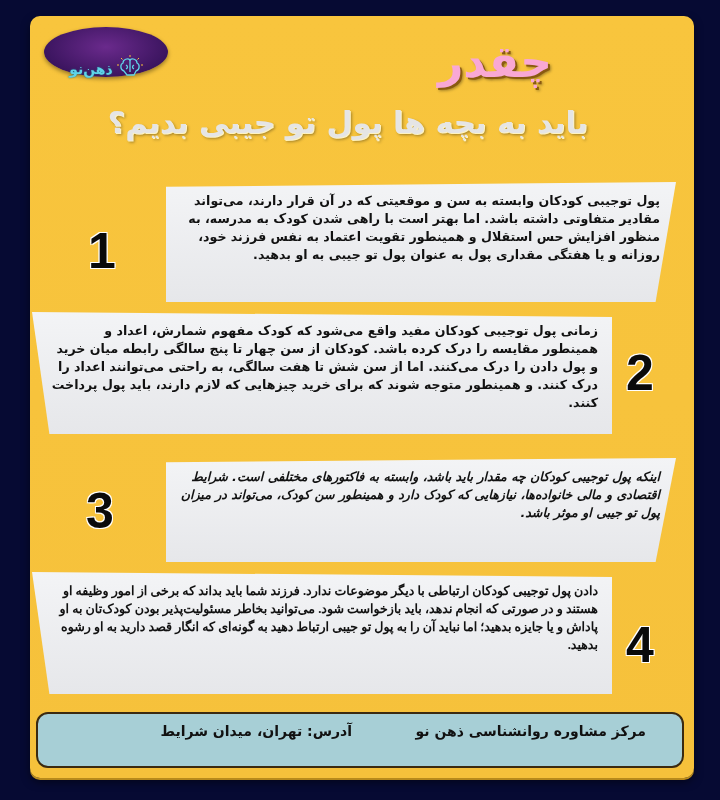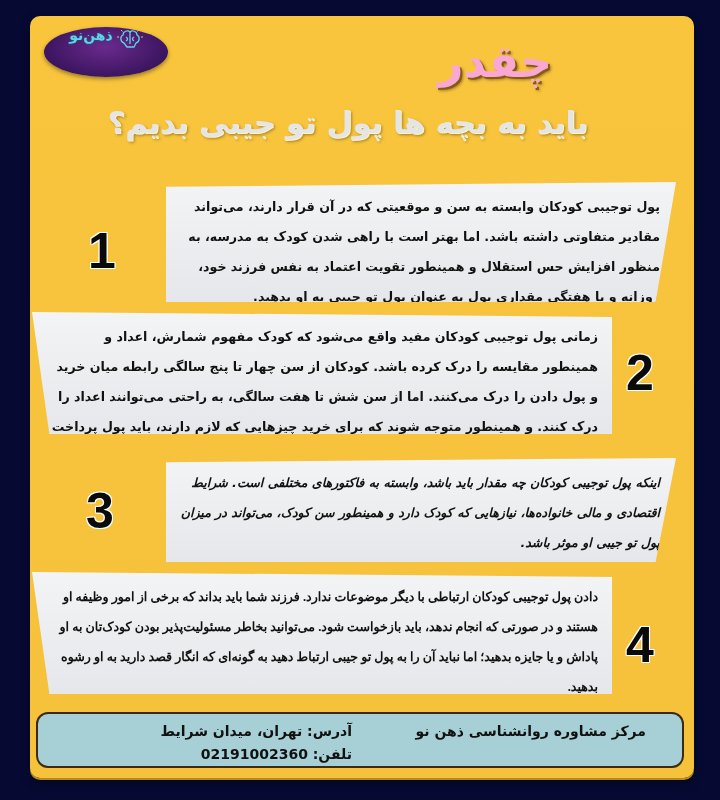--- a/index.html
+++ b/index.html
@@ -13,21 +13,21 @@
     position:absolute; left:30px; top:16px; width:664px; height:762px;
     background:linear-gradient(180deg,#f8c53d 0%,#f6c13b 100%);
     border-radius:10px;
     box-shadow: 0 2px 0 #b88a1c, 0 4px 8px rgba(0,0,0,0.5);
   }
   .logo {
     position:absolute; left:44px; top:27px; width:124px; height:50px;
     border-radius:50%;
     background:radial-gradient(ellipse at 50% 40%, #6a2a8c 0%, #3c1560 70%, #2a0f45 100%);
     box-shadow:0 2px 4px rgba(0,0,0,0.4);
-    display:flex; align-items:flex-start; justify-content:center; gap:4px;
+    display:flex; align-items:flex-end; justify-content:center; gap:4px;
     direction:rtl;
   }
   .logo-text {
     color:#5fd3e8; font-weight:bold; font-size:14px;
     text-shadow:0 0 2px #1a6f80;
   }
   .logo-brain { width:26px; height:22px; }
   .title-red {
     position:absolute; right:168px; top:40px;
     color:#f9a8d4; font-weight:bold; font-size:44px; direction:rtl;
@@ -37,21 +37,21 @@
   .title-sub {
     position:absolute; right:132px; top:106px;
     color:#e5e5e5; font-weight:bold; font-size:30px; direction:rtl;
     text-shadow:1px 1px 0 #fff3c0, 2px 2px 3px rgba(0,0,0,0.35);
     line-height:1.1; white-space:nowrap;
   }
   .box {
     position:absolute; background:linear-gradient(180deg,#f3f4f6 0%,#e6e7ea 100%);
     box-shadow:2px 4px 6px rgba(0,0,0,0.45);
     direction:rtl; color:#111; font-weight:bold; font-size:12.6px;
-    line-height:30px; box-sizing:border-box;
+    line-height:18px; box-sizing:border-box;
   }
   .box-r { left:166px; width:510px; clip-path:polygon(0 4%, 100% 0, 96% 100%, 0 100%); padding:10px 16px 10px 14px; }
   .box-l { left:32px; width:580px; clip-path:polygon(0 0, 100% 4%, 100% 100%, 3% 100%); padding:10px 14px 10px 16px; }
   .num {
     position:absolute; font-weight:bold; font-size:50px; color:#0a0a0a;
     text-shadow:-1px -1px 0 #fff, 1px -1px 0 #fff, -1px 1px 0 #fff, 1px 1px 0 #fff;
     line-height:1; font-family:"Liberation Sans", sans-serif;
   }
   .footer {
     position:absolute; left:36px; top:712px; width:648px; height:56px;
@@ -103,15 +103,14 @@
   <span>دادن پول توجیبی کودکان ارتباطی با دیگر موضوعات ندارد. فرزند شما باید بداند که برخی از امور وظیفه او هستند و در صورتی که انجام ندهد، باید بازخواست شود. می‌توانید بخاطر مسئولیت‌پذیر بودن کودک‌تان به او پاداش و یا جایزه بدهید؛ اما نباید آن را به پول تو جیبی ارتباط دهید به گونه‌ای که انگار قصد دارید به او رشوه بدهید.</span>
 </div>
 <div class="num" style="left:626px; top:620px;">4</div>
 
 <div class="footer">
   <div class="col c1">
     <div>مرکز مشاوره روانشناسی ذهن نو</div>
   </div>
   <div class="col c2">
     <div>آدرس: تهران، میدان شرایط</div>
-    <div>تلفن: 02191002360</div>
   </div>
 </div>
 
 </body></html>

